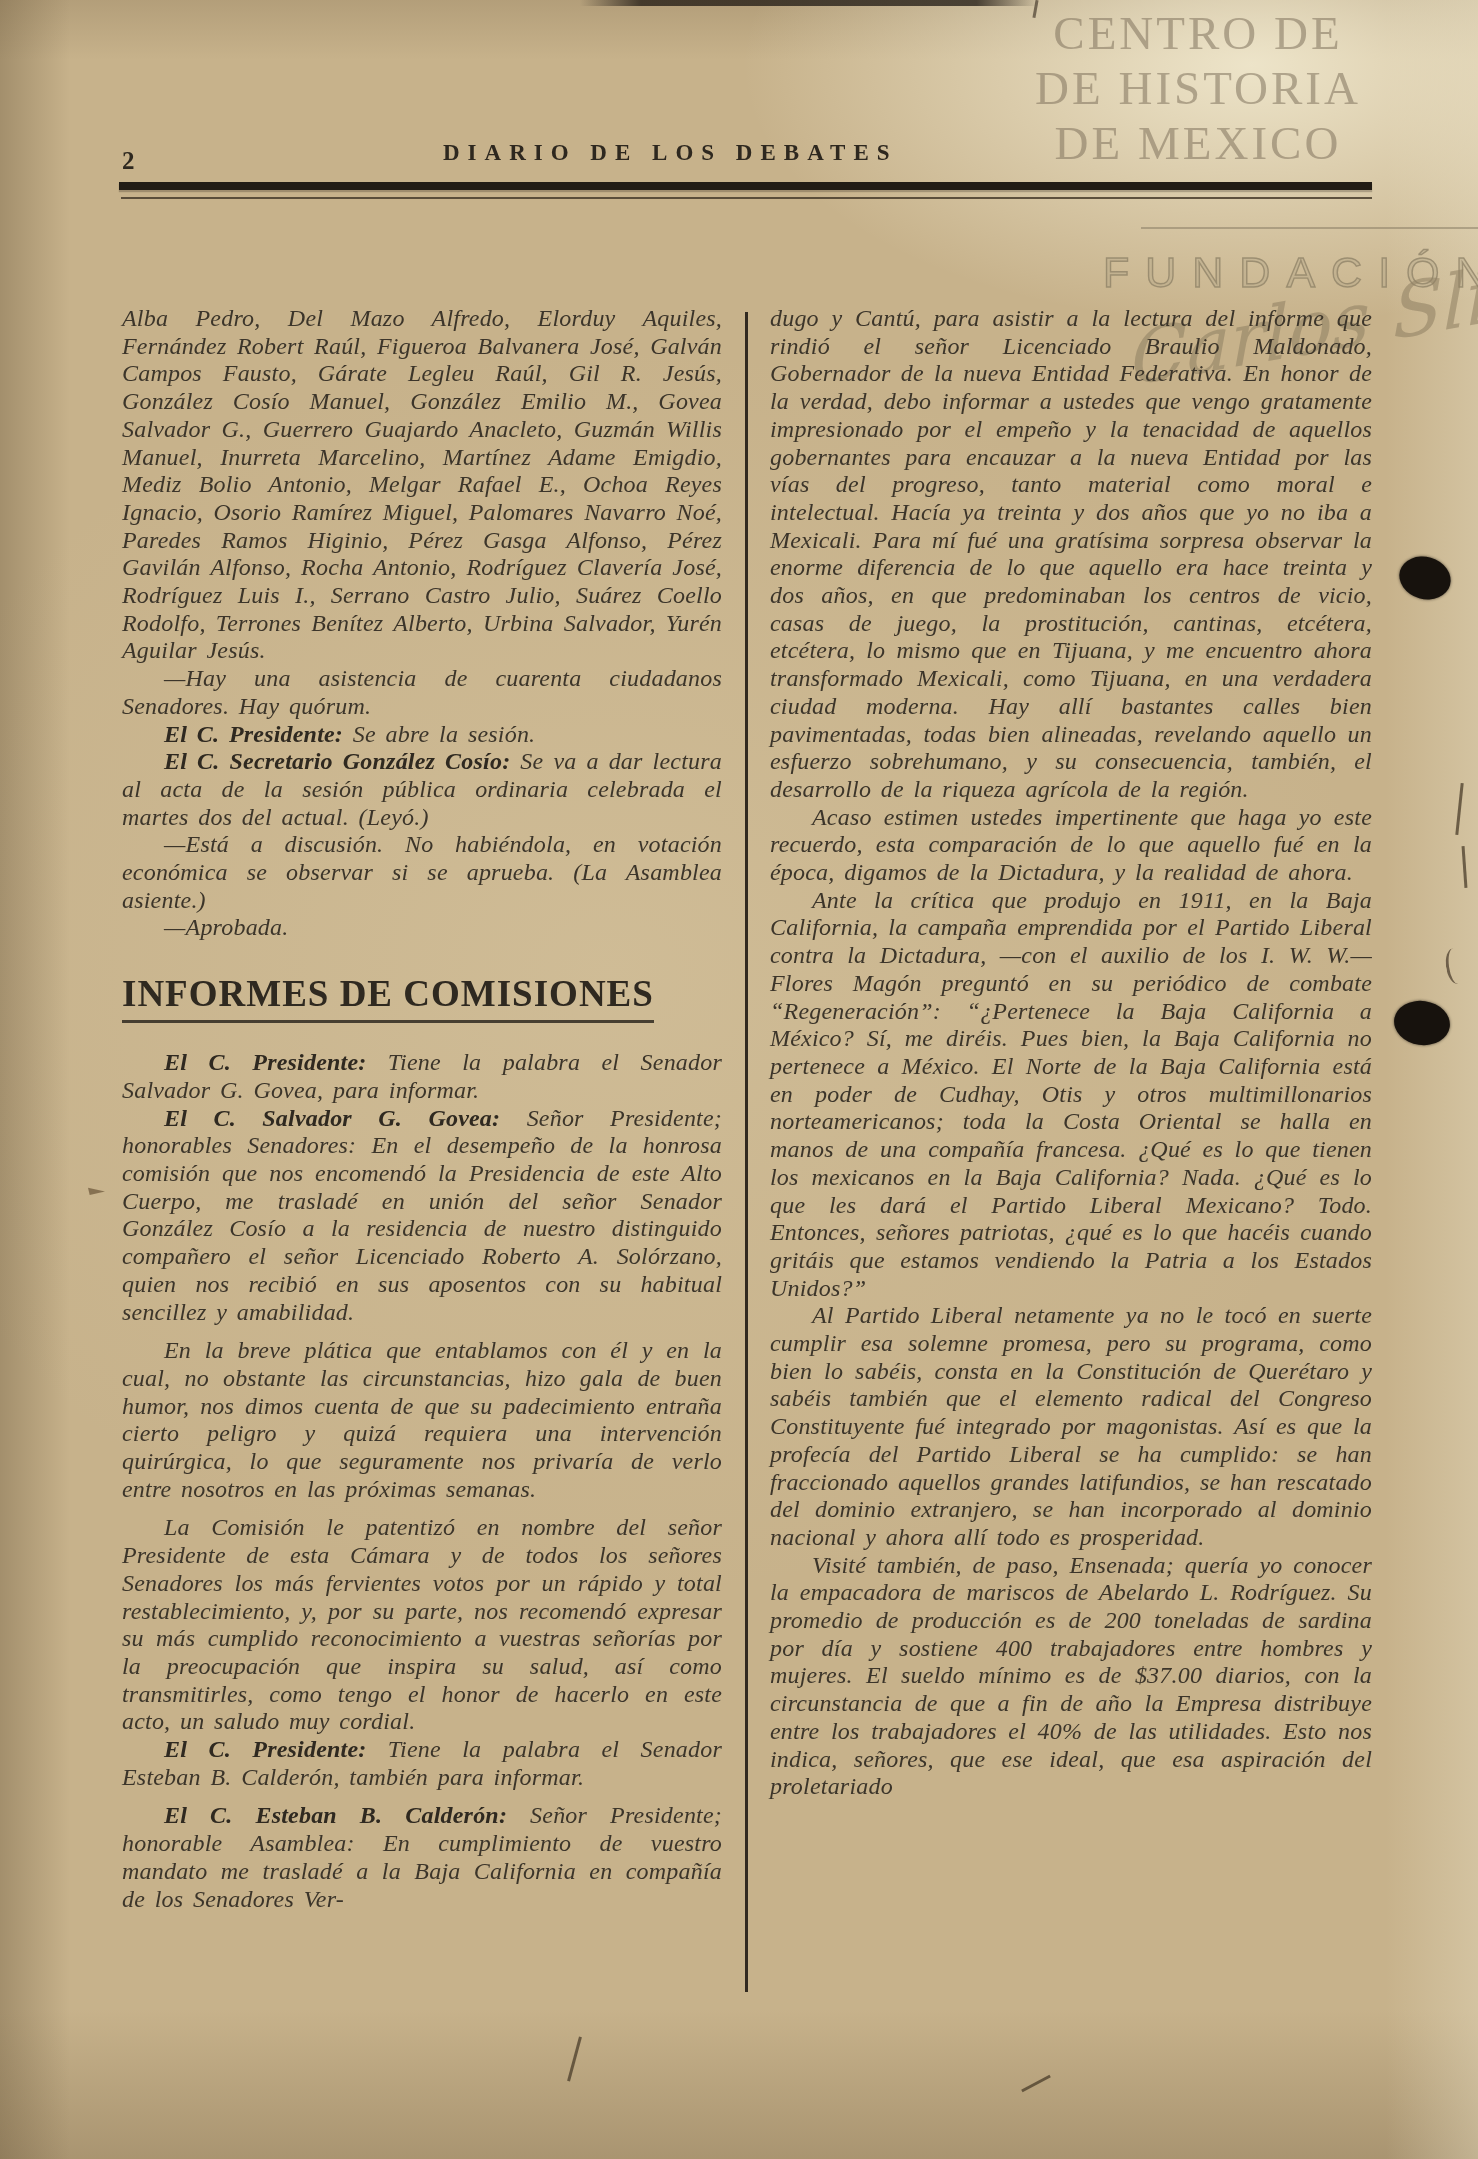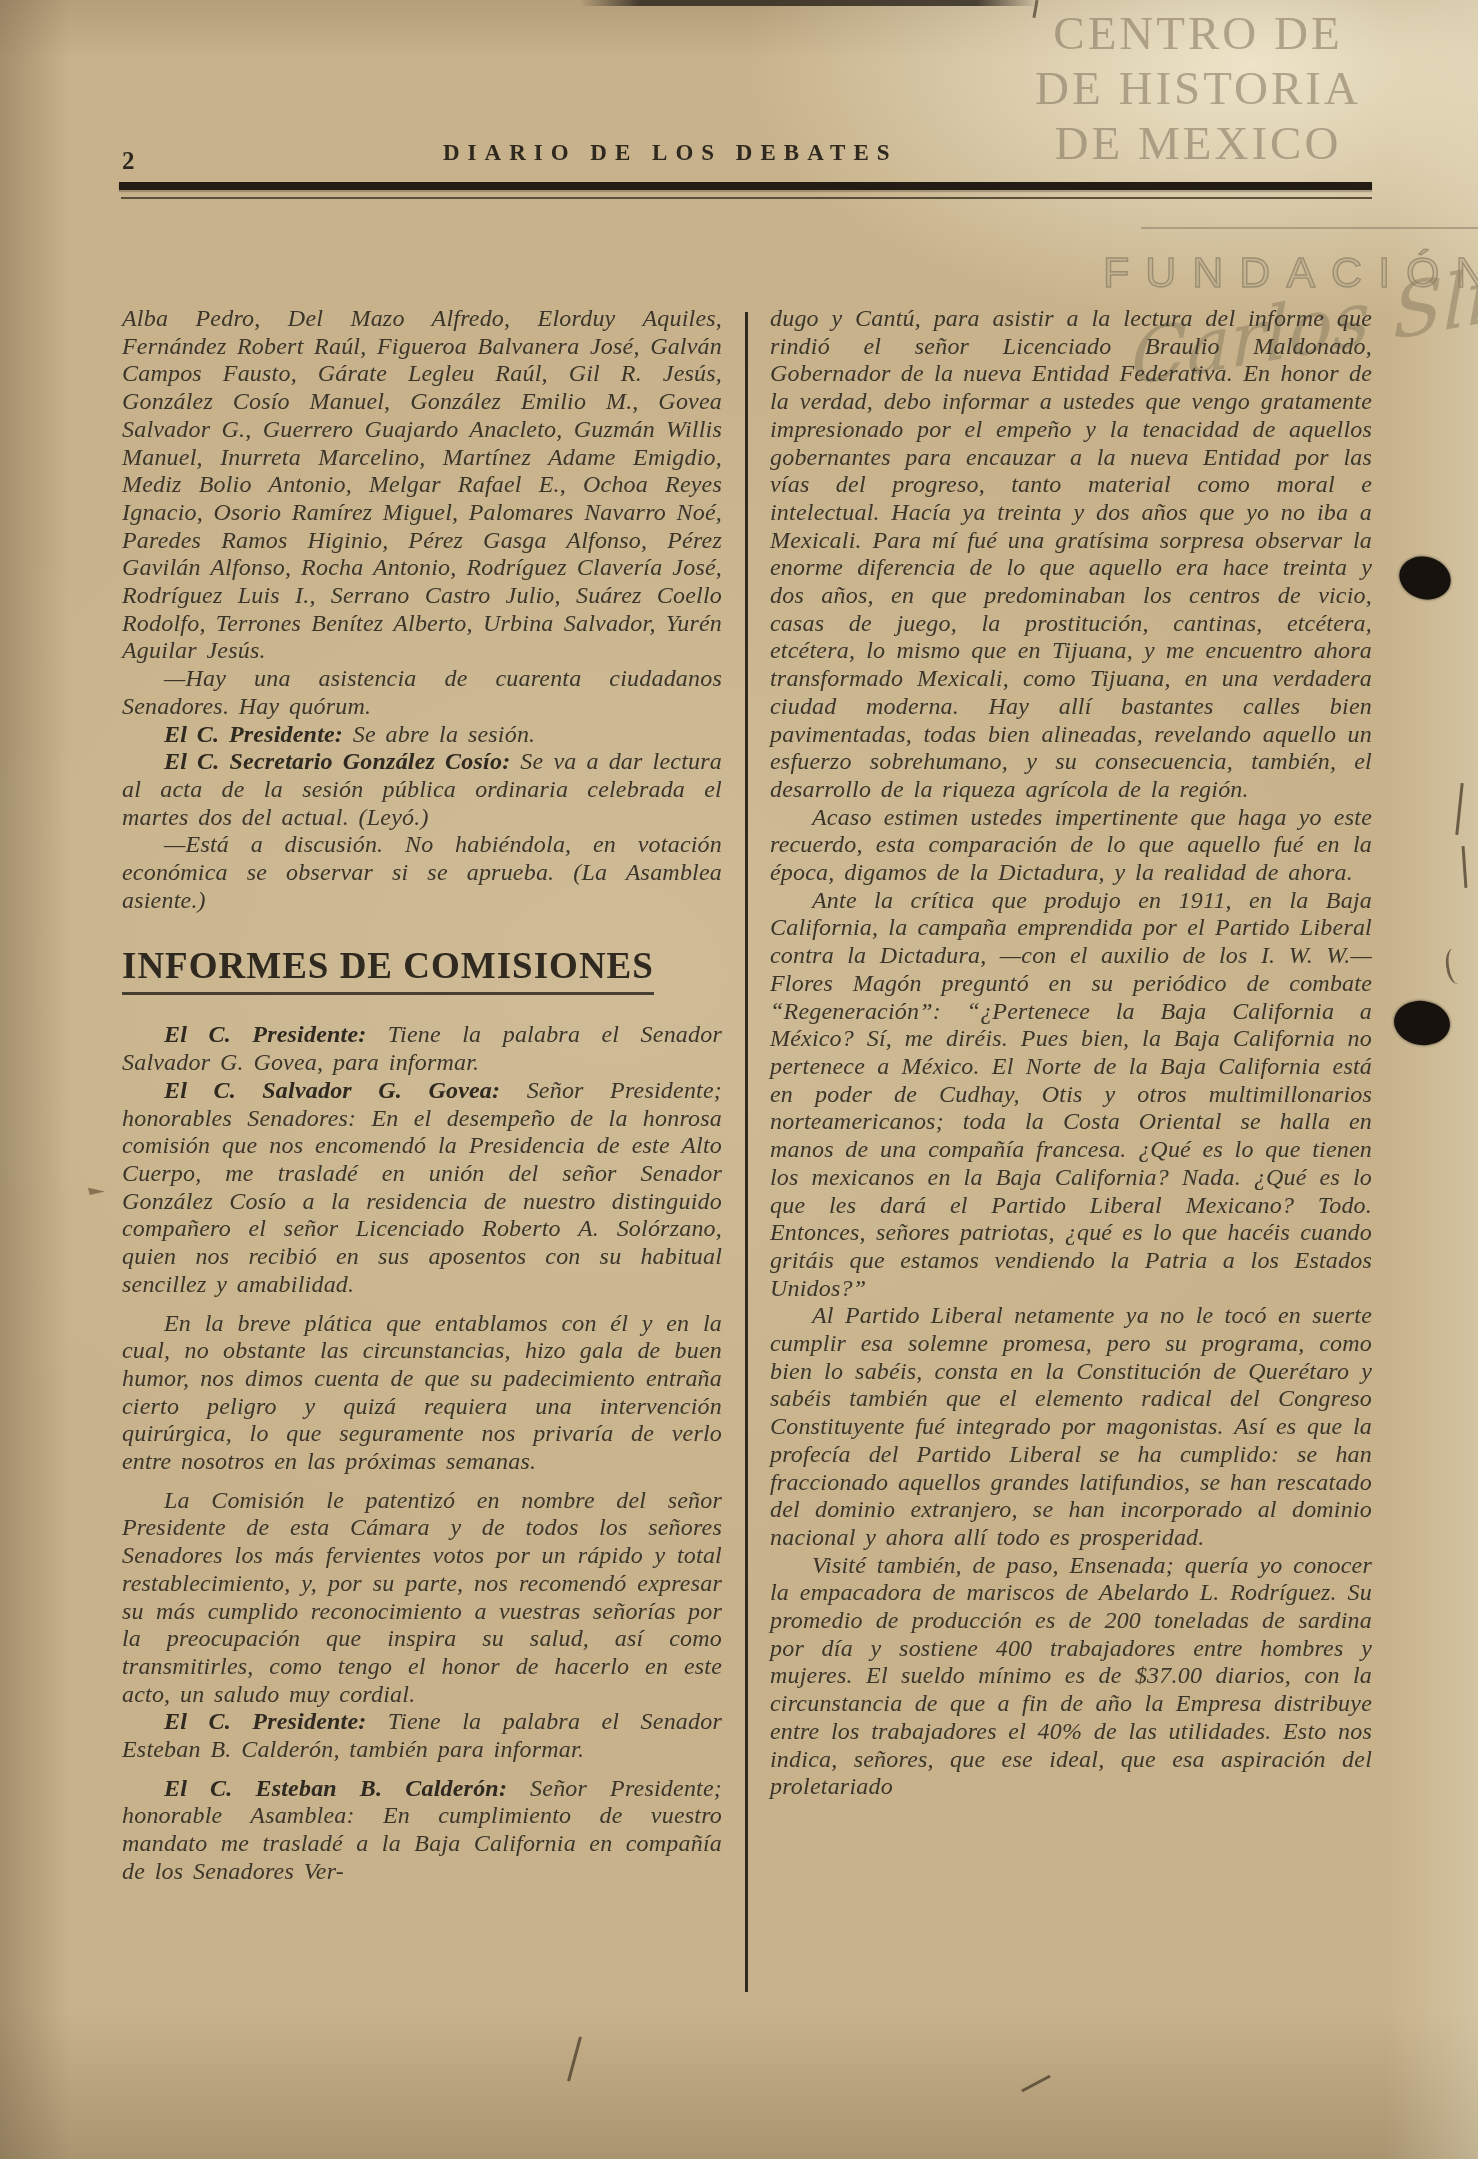--- a/index.html
+++ b/index.html
@@ -113,20 +113,21 @@
   <div class="rule-thin"></div>
 
   <div class="divider"></div>
 
   <div class="col col-left">
     <p class="no-indent"><span>Alba Pedro, Del Mazo Alfredo, Elorduy Aquiles, Fernández Robert Raúl, Figueroa Balvanera José, Galván Campos Fausto, Gárate Legleu Raúl, Gil R. Jesús, González Cosío Manuel, González Emilio M., Govea Salvador G., Guerrero Guajardo Anacleto, Guzmán Willis Manuel, Inurreta Marcelino, Martínez Adame Emigdio, Mediz Bolio Antonio, Melgar Rafael E., Ochoa Reyes Ignacio, Osorio Ramírez Miguel, Palomares Navarro Noé, Paredes Ramos Higinio, Pérez Gasga Alfonso, Pérez Gavilán Alfonso, Rocha Antonio, Rodríguez Clavería José, Rodríguez Luis I., Serrano Castro Julio, Suárez Coello Rodolfo, Terrones Benítez Alberto, Urbina Salvador, Yurén Aguilar Jesús.</span></p>
     <p><span>—Hay una asistencia de cuarenta ciudadanos Senadores. Hay quórum.</span></p>
     <p><b class="speaker">El C. Presidente:</b><span> Se abre la sesión.</span></p>
     <p><b class="speaker">El C. Secretario González Cosío:</b><span> Se va a dar lectura al acta de la sesión pública ordinaria celebrada el martes dos del actual. (Leyó.)</span></p>
     <p><span>—Está a discusión. No habiéndola, en votación económica se observar si se aprueba. (La Asamblea asiente.)</span></p>
+    <p><span>—Aprobada.</span></p>
 
     <h2 class="section-heading"><span class="heading-underline">INFORMES DE COMISIONES</span></h2>
 
     <p><b class="speaker">El C. Presidente:</b><span> Tiene la palabra el Senador Salvador G. Govea, para informar.</span></p>
     <p><b class="speaker">El C. Salvador G. Govea:</b><span> Señor Presidente; honorables Senadores: En el desempeño de la honrosa comisión que nos encomendó la Presidencia de este Alto Cuerpo, me trasladé en unión del señor Senador González Cosío a la residencia de nuestro distinguido compañero el señor Licenciado Roberto A. Solórzano, quien nos recibió en sus aposentos con su habitual sencillez y amabilidad.</span></p>
     <p class="gap-before"><span>En la breve plática que entablamos con él y en la cual, no obstante las circunstancias, hizo gala de buen humor, nos dimos cuenta de que su padecimiento entraña cierto peligro y quizá requiera una intervención quirúrgica, lo que seguramente nos privaría de verlo entre nosotros en las próximas semanas.</span></p>
     <p class="gap-before"><span>La Comisión le patentizó en nombre del señor Presidente de esta Cámara y de todos los señores Senadores los más fervientes votos por un rápido y total restablecimiento, y, por su parte, nos recomendó expresar su más cumplido reconocimiento a vuestras señorías por la preocupación que inspira su salud, así como transmitirles, como tengo el honor de hacerlo en este acto, un saludo muy cordial.</span></p>
     <p><b class="speaker">El C. Presidente:</b><span> Tiene la palabra el Senador Esteban B. Calderón, también para informar.</span></p>
     <p class="gap-before"><b class="speaker">El C. Esteban B. Calderón:</b><span> Señor Presidente; honorable Asamblea: En cumplimiento de vuestro mandato me trasladé a la Baja California en compañía de los Senadores Ver-</span></p>
   </div>

